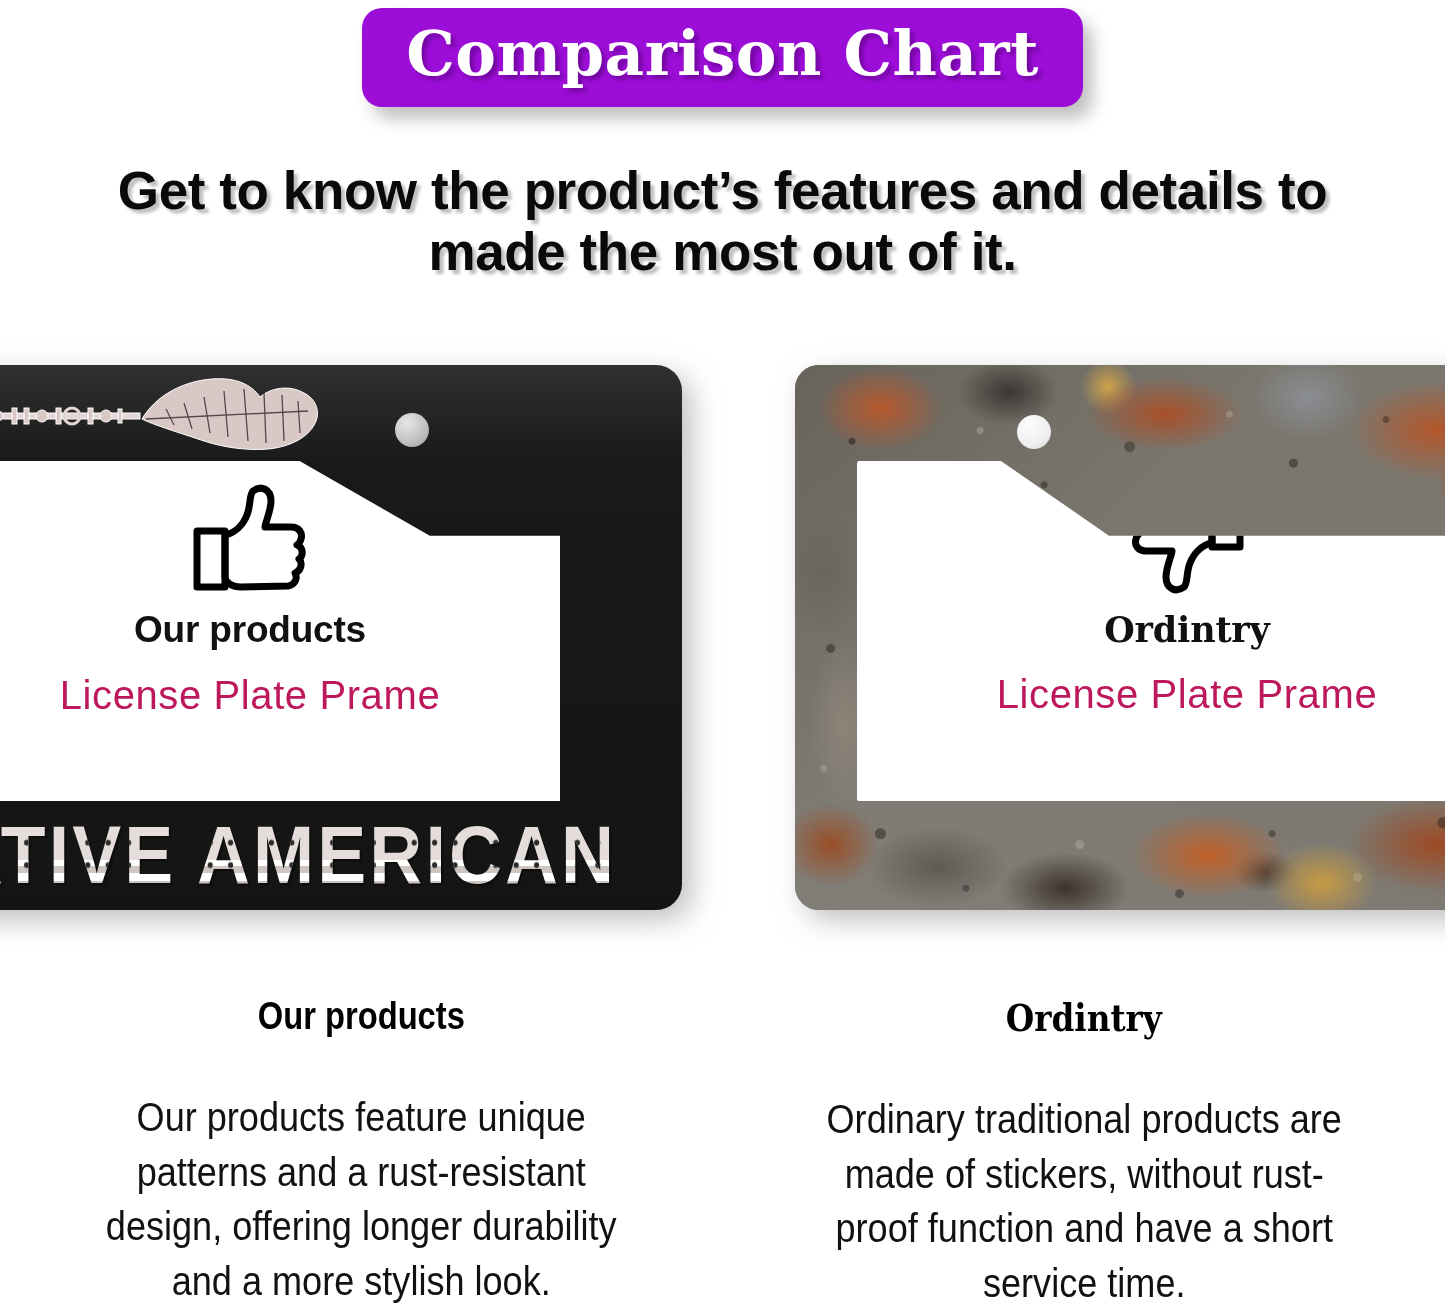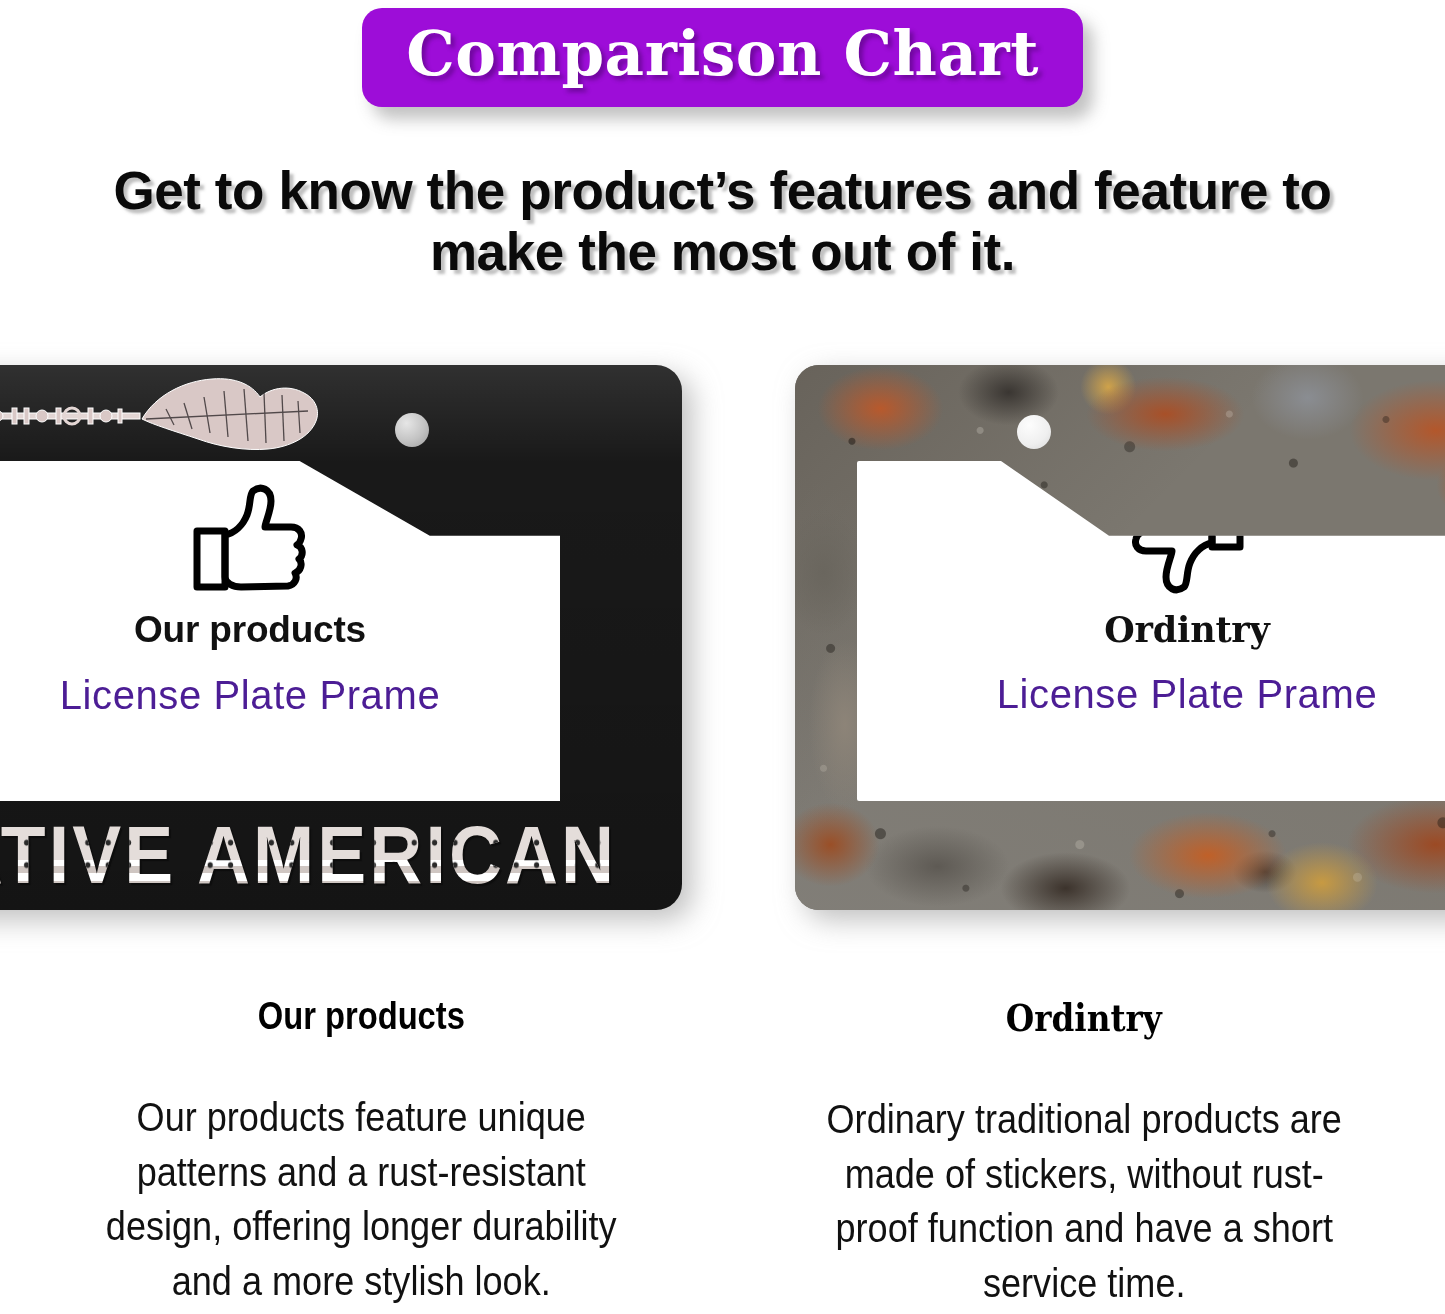--- a/index.html
+++ b/index.html
@@ -199,21 +199,21 @@
   .win-label-ord {
     font-family: "DejaVu Serif", "Liberation Serif", serif;
     font-weight: bold;
     font-size: 35px;
   }
   .win-sub {
     margin-top: 22px;
     font-family: "Liberation Sans", sans-serif;
     font-weight: 300;
     font-size: 40px;
-    color: #4c1d95;
+    color: #be185d;
     letter-spacing: 0.6px;
   }
 
   
   .hole {
     position: absolute;
     width: 34px; height: 34px;
     border-radius: 50%;
   }
   .plate-left .hole {
@@ -317,21 +317,21 @@
 <body>
 
 <div class="page">
 
   <div class="title-banner-wrap">
     <div class="title-banner">
       <div class="title-banner-text">Comparison Chart</div>
     </div>
   </div>
 
-  <div class="subtitle">Get to know the product’s features and feature to make the most out of it.</div>
+  <div class="subtitle">Get to know the product’s features and details to made the most out of it.</div>
 
   <div class="frames-row">
 
     <div class="plate plate-left">
       <div class="plate-body">
         <div class="black-sheen"></div>
 
         <svg class="feather-art" viewBox="0 0 420 86">
           <g fill="#d9c8c6" stroke="#ffffff" stroke-width="1">
 

